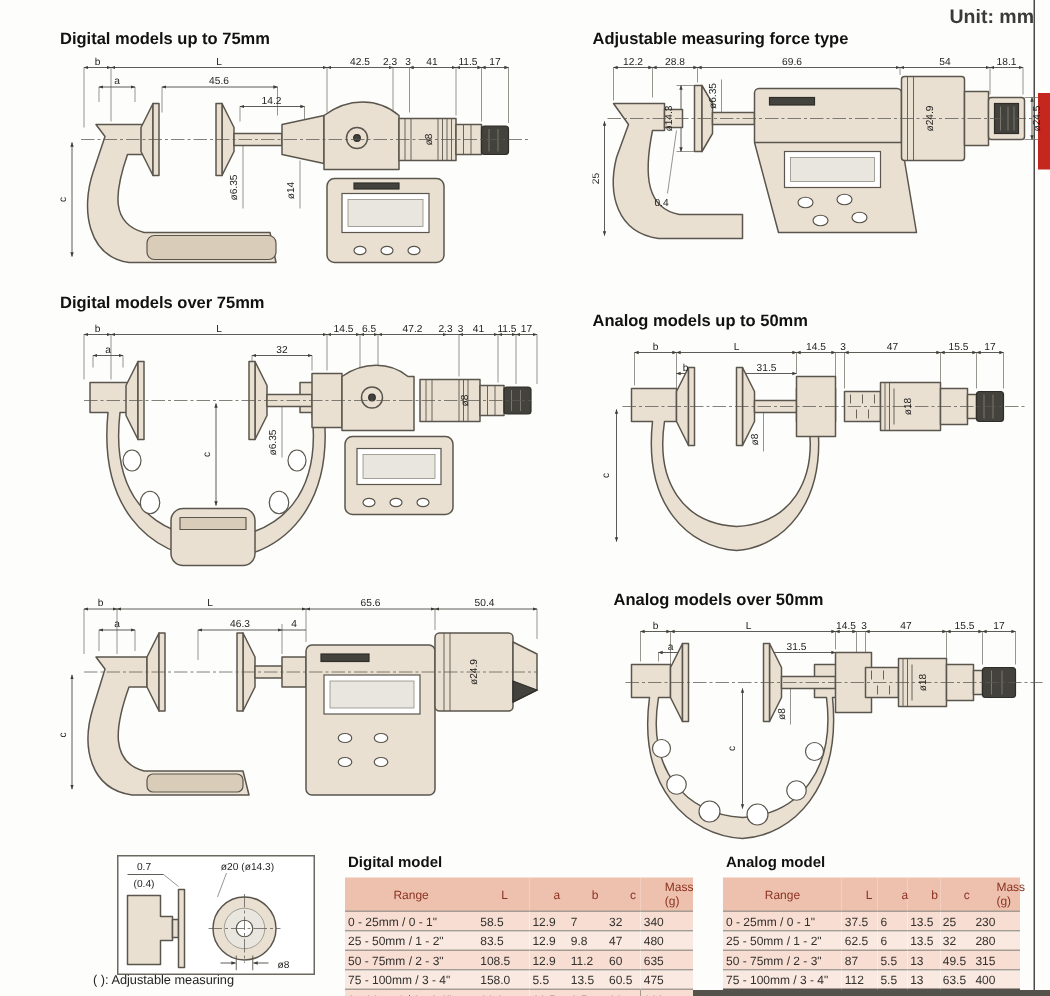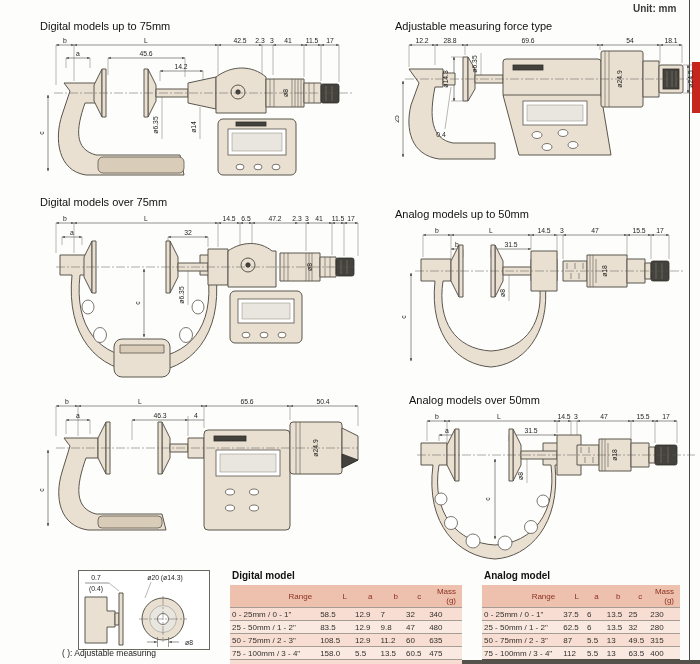--- a/index.html
+++ b/index.html
@@ -1,43 +1,43 @@
 <!DOCTYPE html>
 <html><head>
 <meta charset="utf-8">
 <style>
   html,body{margin:0;padding:0;}
   body{width:700px;height:664px;position:relative;background:#fdfdfb;overflow:hidden;
        font-family:"Liberation Sans",sans-serif;}
   .cell{position:absolute;}
-  .dtitle{font-size:11px;font-weight:normal;color:#111;height:15px;white-space:nowrap;}
+  .dtitle{font-size:11px;font-weight:bold;color:#111;height:15px;white-space:nowrap;}
   svg{display:block;}
   svg text{font-family:"Liberation Sans",sans-serif;font-size:6.8px;fill:#1e1e1c;text-anchor:middle;}
   .p{fill:#eae0d2;stroke:#5a564d;stroke-width:1;stroke-linejoin:round;}
   .p2{fill:#d9cdb9;stroke:#5a564d;stroke-width:.8;stroke-linejoin:round;}
   .wh{fill:#ffffff;stroke:#5a564d;stroke-width:.8;}
   .in{fill:#e9e6df;stroke:#8a867c;stroke-width:.5;}
   .dk{fill:#44423c;stroke:#2e2d29;stroke-width:.8;}
   .ln{stroke:#5a564d;stroke-width:.6;fill:none;}
   .lt{stroke:#8d897f;stroke-width:.5;fill:none;}
   .cl{stroke:#5a5850;stroke-width:.5;stroke-dasharray:9 2 2 2;fill:none;}
   .dim{stroke:#4c4a44;stroke-width:.6;fill:none;marker-start:url(#arr);marker-end:url(#arr);}
   .dimline{stroke:#4c4a44;stroke-width:.6;fill:none;}
   .ext{stroke:#74716a;stroke-width:.5;fill:none;}
-  .unit{position:absolute;left:633px;top:3px;font-size:10px;font-weight:bold;color:#3a3a38;}
+  .unit{position:absolute;left:633px;top:3px;font-size:13px;font-weight:bold;color:#3a3a38;}
   .edge{position:absolute;left:689px;top:0;width:1px;height:660px;background:#4c4a46;}
   .redtab{position:absolute;left:692px;top:62px;width:8px;height:51px;background:#c5271e;}
   .bottomband{position:absolute;left:420px;top:660px;width:280px;height:4px;background:#55524c;}
   .detailbox{position:absolute;left:78px;top:570px;width:130px;height:78px;border:1px solid #6b685f;background:#fff;}
   .caption{position:absolute;left:62px;top:648px;font-size:8.5px;color:#222;white-space:nowrap;}
   .spec{position:absolute;top:570px;}
   .spec-title{font-size:10px;font-weight:bold;color:#111;margin:0 0 4px 2px;}
   table.spec-table{border-collapse:collapse;width:100%;table-layout:fixed;font-size:8px;color:#33312e;}
-  table.spec-table th{background:#eec1ae;color:#8a3222;font-weight:normal;text-align:right;
-      padding:2px 6px;border-bottom:1px solid #a59d93;}
+  table.spec-table th{background:#eec1ae;color:#8a3222;font-weight:normal;text-align:center;
+      padding:2px 16px;border-bottom:1px solid #a59d93;}
   table.spec-table td{padding:1.5px 2px;border-bottom:1px solid #a59d93;white-space:nowrap;overflow:hidden;}
   table.spec-table tbody tr:nth-child(odd){background:#f7ddd2;}
   table.spec-table tbody tr:nth-child(even){background:#fae9e1;}
   table.spec-table tbody tr:last-child td{border-bottom:2px solid #55524c;}
 </style>
 </head>
 <body>
 
 <svg width="0" height="0" style="position:absolute">
   <defs>

